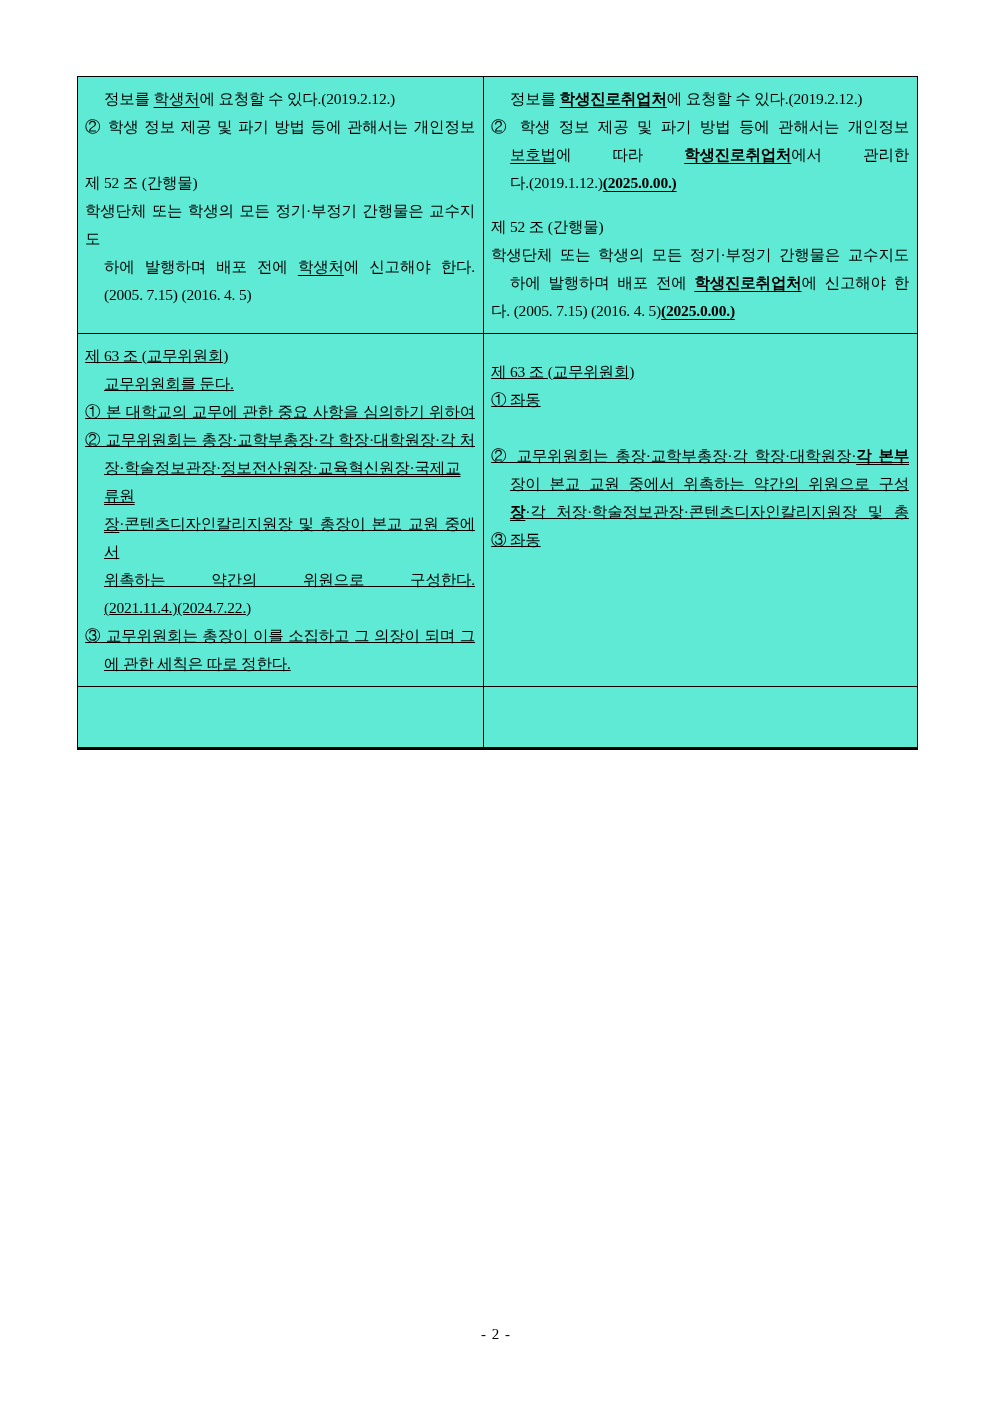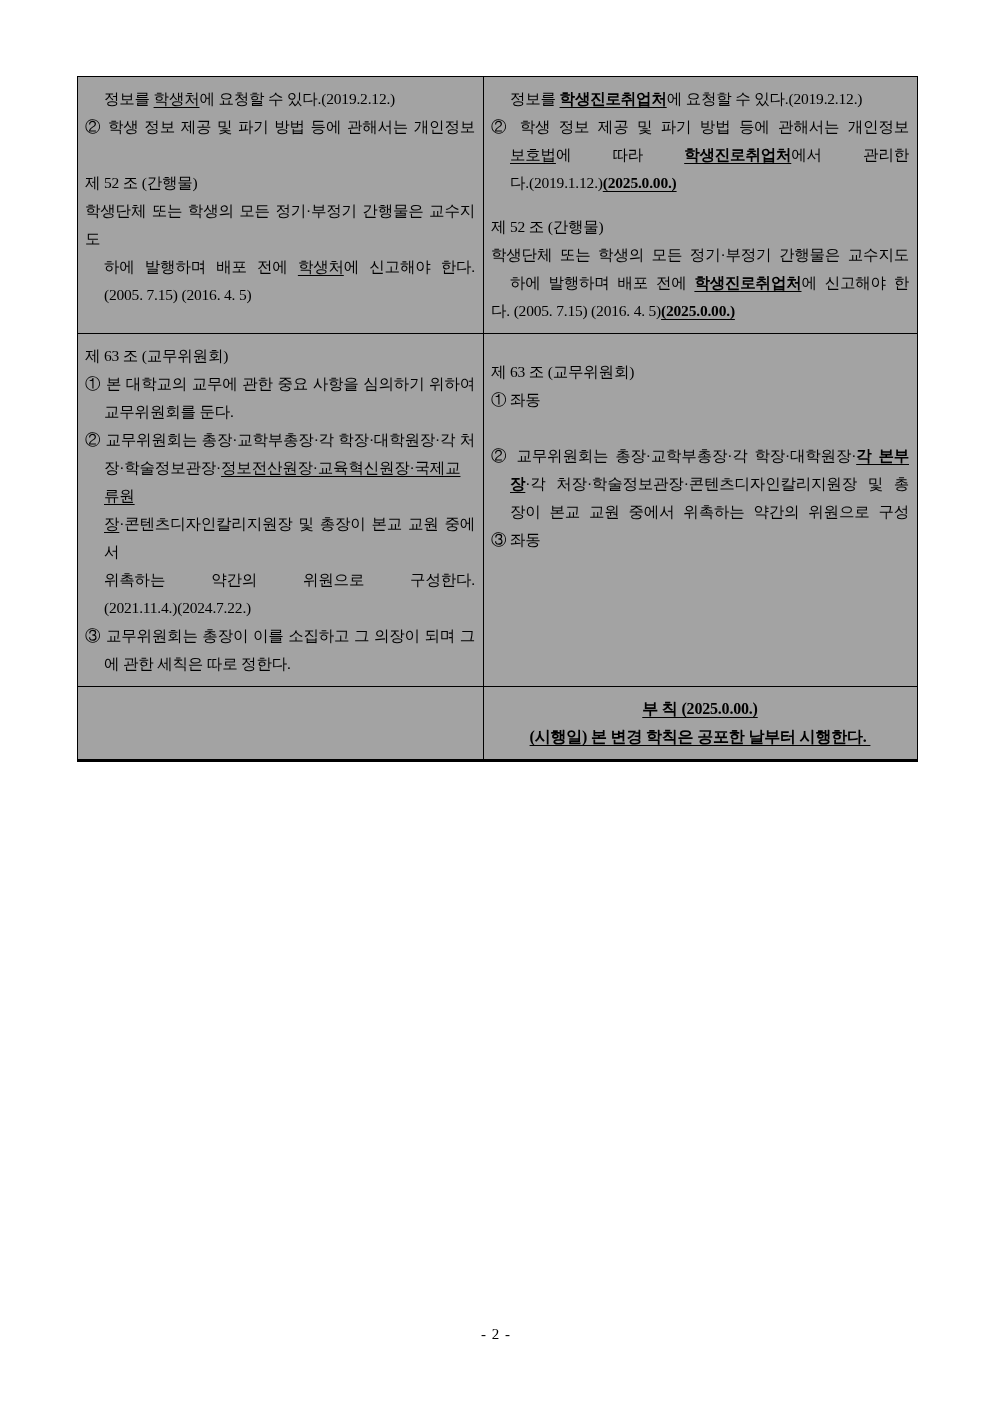--- a/index.html
+++ b/index.html
@@ -5,32 +5,32 @@
   html,body{margin:0;padding:0;}
   body{
     width:992px;height:1403px;position:relative;background:#ffffff;
     font-family:"Liberation Serif","DejaVu Serif",serif;
     color:#000;
   }
   .page{position:absolute;inset:0;background:#fff;}
   .cmp-table{
     position:absolute;left:77px;top:76px;width:841px;
     border:1.5px solid #000;border-bottom-width:3px;
-    box-sizing:border-box;background:#a3a3a3;
+    box-sizing:border-box;background:#5eead4;
   }
   .trow{display:flex;align-items:stretch;}
   .trow + .trow{border-top:1.5px solid #000;}
   .tcell{
     box-sizing:border-box;padding:8px 8px 8px 7px;
     font-size:15.5px;line-height:28px;letter-spacing:-0.2px;
   }
   .tcell.left{width:406px;border-right:1.5px solid #000;}
   .tcell.right{flex:1;}
   .row-1{min-height:232px;}
-  .row-2{min-height:266px;}
+  .row-2{min-height:266px;text-decoration:underline;}
   .row-3{min-height:60px;}
   .row-3 .tcell{font-size:16px;padding-top:8px;}
   .line{white-space:pre-wrap;min-height:28px;}
   .line.ind{padding-left:19px;}
   .line.just{white-space:normal;text-align:justify;text-align-last:justify;}
   .line.ctr{text-align:center;}
   .line.blank-sm{min-height:16px;height:16px;line-height:16px;}
   .line.blank-lg{min-height:28px;height:28px;}
   .u{text-decoration:underline;text-underline-offset:3px;}
   .bu{font-weight:700;text-decoration:underline;text-underline-offset:3px;}
@@ -64,45 +64,41 @@
           <div class="line blank-sm"></div>
           <div class="line"><span>제 52 조 (간행물)</span></div>
           <div class="line just"><span>학생단체 또는 학생의 모든 정기·부정기 간행물은 교수지도</span></div>
           <div class="line ind just"><span>하에 발행하며 배포 전에 </span><span class="bu">학생진로취업처</span><span>에 신고해야 한</span></div>
           <div class="line"><span>다. (2005. 7.15) (2016. 4. 5)</span><span class="bu">(2025.0.00.)</span></div>
         </div>
     </div>
     <div class="trow row-2">
       <div class="tcell left">
           <div class="line"><span>제 63 조 (교무위원회)</span></div>
+          <div class="line ind"><span>교무위원회를 둔다.</span></div>
           <div class="line just"><span>① 본 대학교의 교무에 관한 중요 사항을 심의하기 위하여</span></div>
-          <div class="line ind"><span>교무위원회를 둔다.</span></div>
           <div class="line just"><span>② 교무위원회는 총장·교학부총장·각 학장·대학원장·각 처</span></div>
           <div class="line ind just"><span>장·학술정보관장·</span><span class="u">정보전산원장·교육혁신원장·국제교류원</span></div>
           <div class="line ind just"><span class="u">장</span><span>·콘텐츠디자인칼리지원장 및 총장이 본교 교원 중에서</span></div>
           <div class="line ind just"><span>위촉하는 약간의 위원으로 구성한다.</span></div>
           <div class="line ind"><span>(2021.11.4.)(2024.7.22.)</span></div>
           <div class="line just"><span>③ 교무위원회는 총장이 이를 소집하고 그 의장이 되며 그</span></div>
           <div class="line ind"><span>에 관한 세칙은 따로 정한다.</span></div>
         </div>
       <div class="tcell right">
           <div class="line blank-sm"></div>
           <div class="line"><span>제 63 조 (교무위원회)</span></div>
           <div class="line"><span>① 좌동</span></div>
           <div class="line blank-lg"></div>
           <div class="line just"><span>② 교무위원회는 총장·교학부총장·각 학장·대학원장·</span><span class="bu">각 본부</span></div>
+          <div class="line ind just"><span>장이 본교 교원 중에서 위촉하는 약간의 위원으로 구성</span></div>
           <div class="line ind just"><span class="bu">장</span><span>·각 처장·학술정보관장·콘텐츠디자인칼리지원장 및 총</span></div>
-          <div class="line ind just"><span>장이 본교 교원 중에서 위촉하는 약간의 위원으로 구성</span></div>
           <div class="line"><span>③ 좌동</span></div>
         </div>
     </div>
     <div class="trow row-3">
       <div class="tcell left"></div>
-      <div class="tcell right">
-          <div class="line ctr"><span class="bu">부 칙 (2025.0.00.)</span></div>
-          <div class="line ctr"><span class="bu">(시행일) 본 변경 학칙은 공포한 날부터 시행한다. </span></div>
-        </div>
     </div>
   </div>
 
   <div class="footer">- 2 -</div>
 
 </div>
 
 </body></html>

